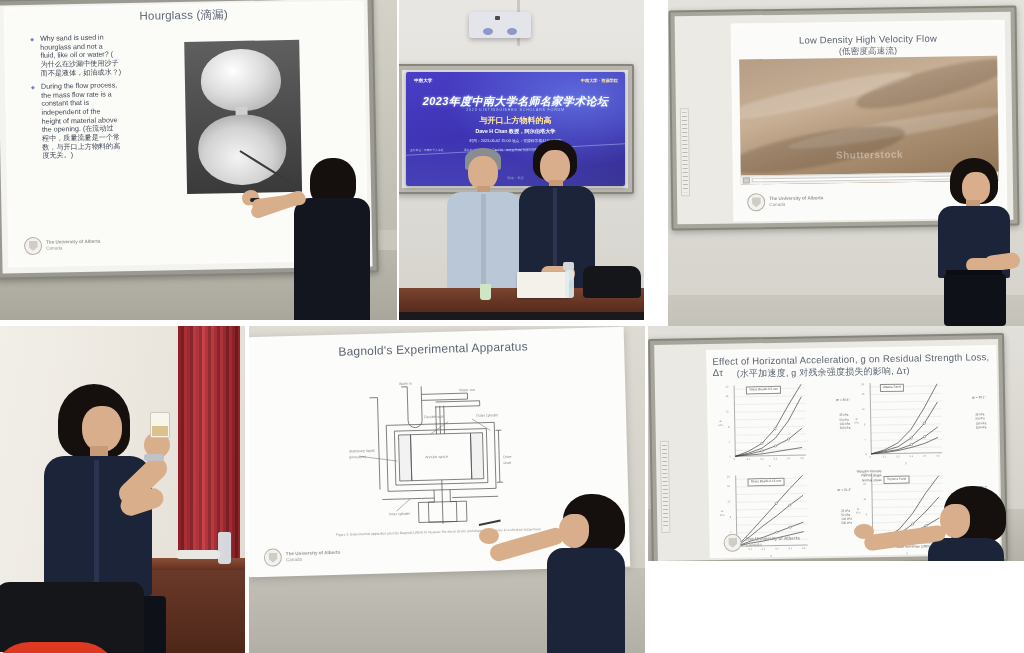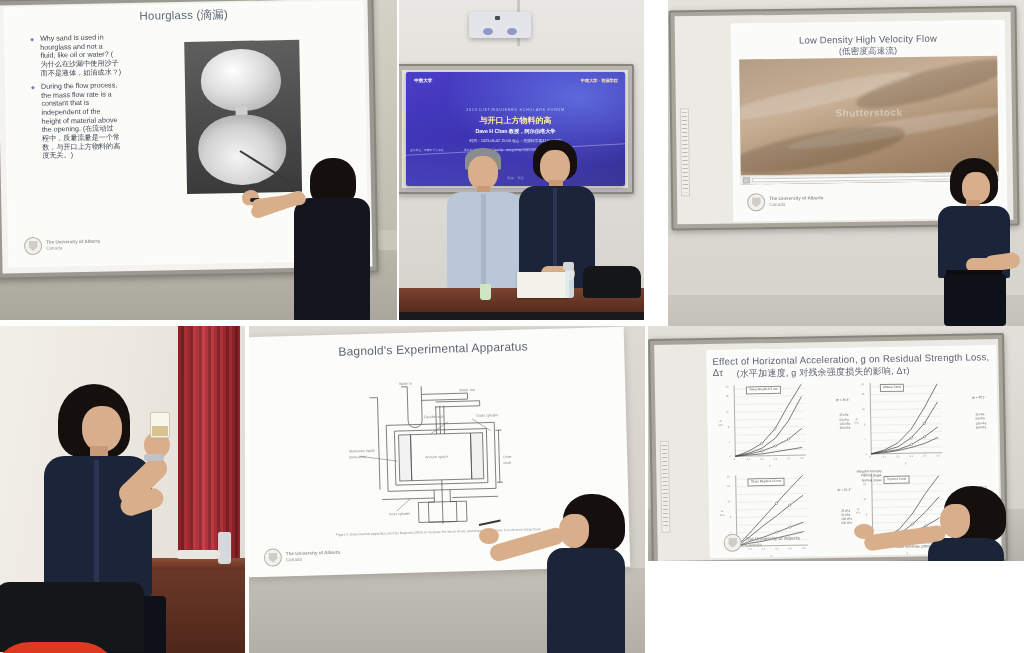--- a/index.html
+++ b/index.html
@@ -255,20 +255,21 @@
     </div>
 
     <div class="board-frame" style="left:-3px; top:64px; width:238px; height:130px; background:#b7b5ae;">
       <div class="board-inner" style="background:#e5e4df"></div>
       <div class="banner" style="left:8px; top:6px; right:7px; bottom:6px;">
         <div class="banner-wave"></div>
 
         <div class="banner-logo" style="left:8px; top:6px; font-size:4.6px;">中南大学</div>
         <div class="banner-badge" style="right:7px; top:6px; font-size:4.2px;">中南大学 · 资源学院</div>
 
+        <div class="banner-line b-title" style="top:22px; font-size:11px;">2023年度中南大学名师名家学术论坛</div>
         <div class="banner-line b-sub" style="top:36px; font-size:3.6px; letter-spacing:.8px;">2023 DISTINGUISHED SCHOLARS FORUM</div>
         <div class="banner-line b-topic" style="top:43px; font-size:8px;">与开口上方物料的高</div>
         <div class="banner-line b-name" style="top:56px; font-size:5.2px;">Dave H Chan 教授，阿尔伯塔大学</div>
         <div class="banner-line b-meta" style="top:66px; font-size:3.8px;">时间：2023-06-02 15:00    地点：资源科学楼41号会议室</div>
         <div class="banner-line b-foot" style="top:76px; left:4px; right:auto; text-align:left; font-size:2.8px;">主办单位：中南大学人事处</div>
         <div class="banner-line b-foot" style="top:76px; left:58px; right:4px; text-align:left; font-size:2.8px;">承办单位：资源与安全工程学院、有色金属成矿预测与地质环境监测教育部重点实验室</div>
         <div class="banner-line b-foot" style="top:104px; font-size:3.4px; opacity:.6;">湖南・长沙</div>
       </div>
     </div>
 
@@ -309,21 +310,21 @@
 
       <div class="slide" style="left:60px; top:12px; right:10px; bottom:6px;">
         <div class="slide-title" style="top:12px; font-size:9.5px;">Low Density High Velocity Flow</div>
         <div class="slide-title" style="top:24px; font-size:8.5px;">(低密度高速流)</div>
 
         <div class="dune" style="left:8px; top:36px; right:8px; height:125px;">
           <div class="dune-ridge" style="left:-10%; top:22%; width:78%; height:16%; transform:rotate(-12deg);"></div>
           <div class="dune-ridge" style="left:18%; top:50%; width:86%; height:13%; transform:rotate(-9deg);"></div>
           <div class="dune-dark" style="left:-6%; top:60%; width:70%; height:26%; transform:rotate(-10deg);"></div>
           <div class="dune-dark" style="left:44%; top:10%; width:62%; height:22%; transform:rotate(-14deg);"></div>
-          <div class="dune-wm" style="font-size:10px;">Shutterstock</div>
+          <div class="dune-wm" style="font-size:10px;margin-top:42px;">Shutterstock</div>
           <div class="vid-bar">
             <span class="vid-btn"></span>
             <span class="vid-track"></span>
           </div>
         </div>
 
         <div class="ua-logo" style="left:14px; bottom:10px;">
           <span class="ua-shield">
               <span></span>
             </span>

